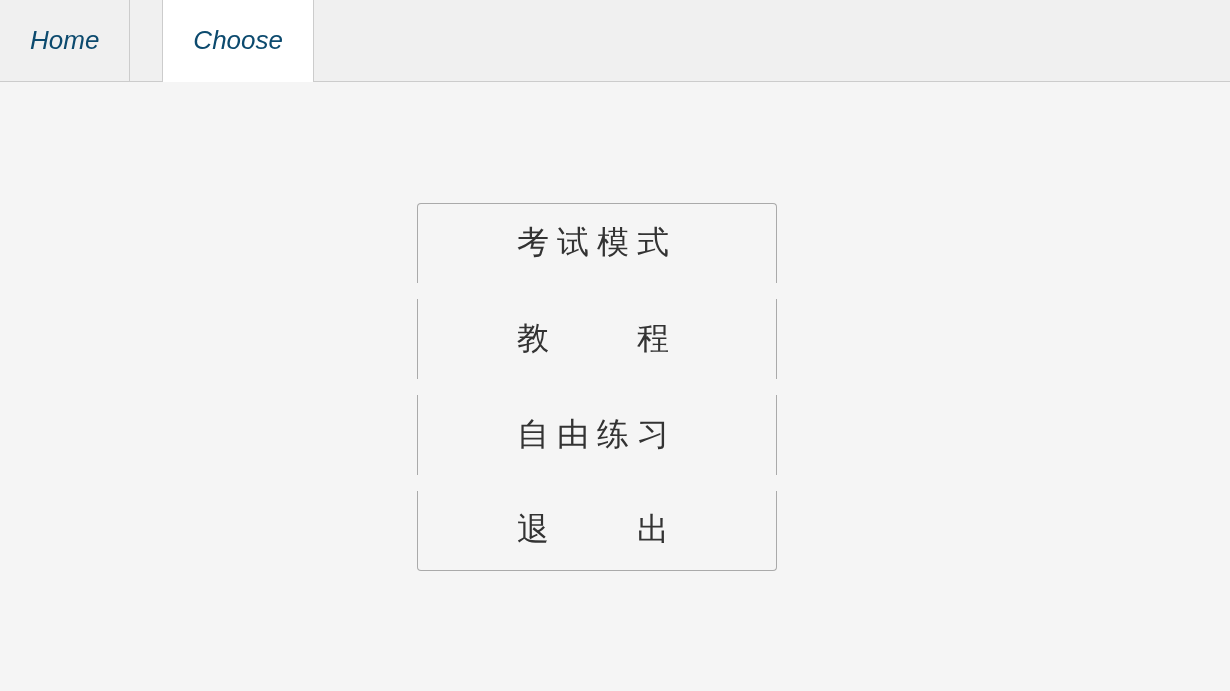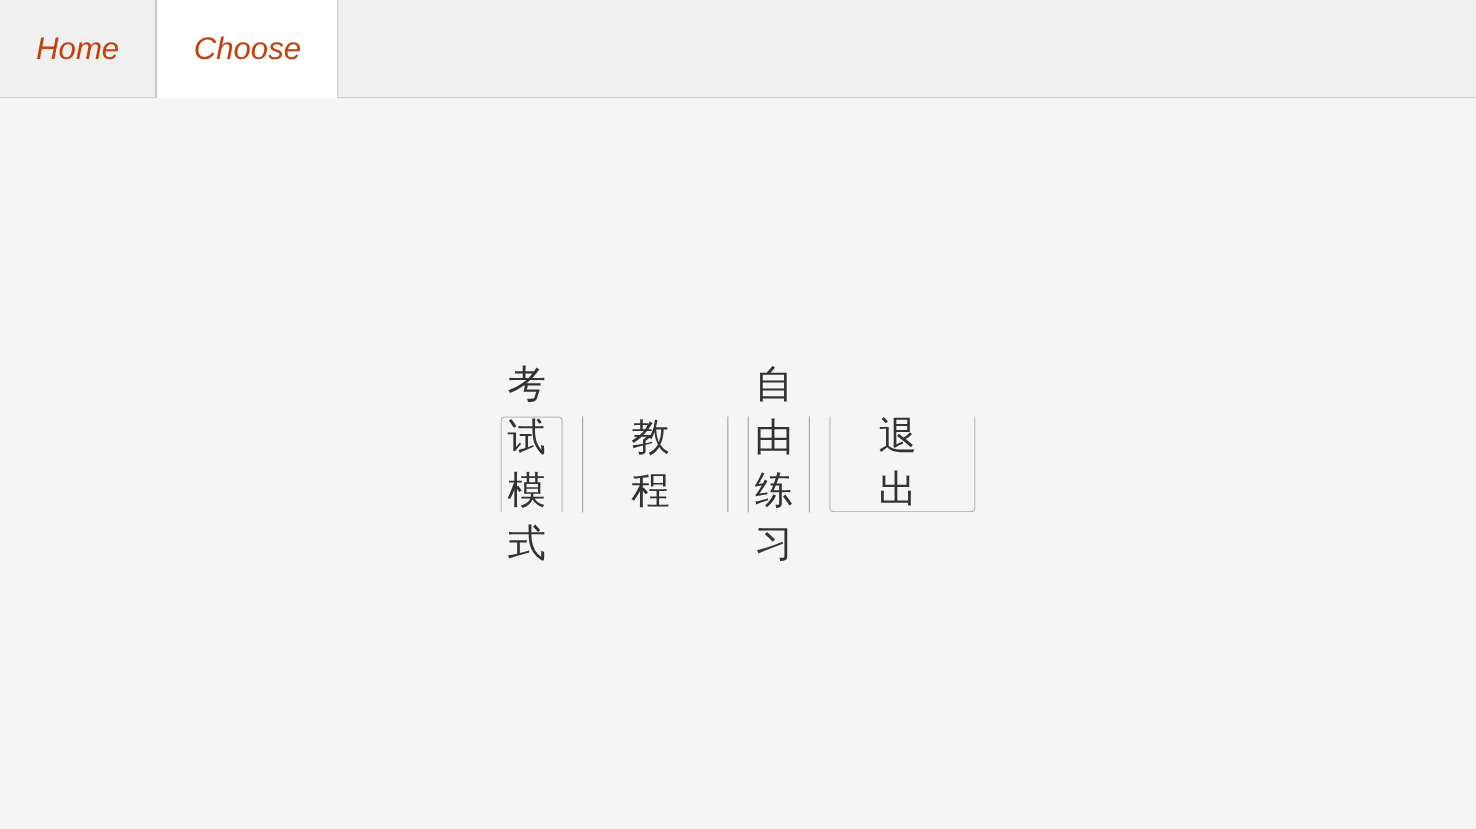--- a/index.html
+++ b/index.html
@@ -24,33 +24,34 @@
       border-bottom: 1px solid #ccc;
     }
 
     .tab {
       display: flex;
       align-items: center;
       justify-content: center;
       padding: 0 30px;
       cursor: pointer;
       font-size: 26px;
-      color: #c2410c;
+      color: #0c4a6e;
       font-family: 'Segoe UI', sans-serif;
       font-style: italic;
       background-color: #f0f0f0;
       border: none;
       border-right: 1px solid #ccc;
     }
 
     .tab.active {
       background-color: #ffffff;
       border-bottom: none;
       border-top: none;
       position: relative;
+      margin-left: 32px;
     }
 
     .tab.active::after {
       content: '';
       position: absolute;
       bottom: -1px;
       left: 0;
       right: 0;
       height: 2px;
       background-color: #ffffff;
@@ -71,21 +72,21 @@
       display: flex;
       flex-direction: column;
       align-items: center;
       justify-content: center;
       height: calc(691px - 82px);
       background-color: #f5f5f5;
     }
 
     .button-group {
       display: flex;
-      flex-direction: row;
+      flex-direction: column;
       gap: 16px;
       width: 396px;
     }
 
     .menu-button {
       display: flex;
       align-items: center;
       justify-content: center;
       width: 360px;
       height: 80px;

